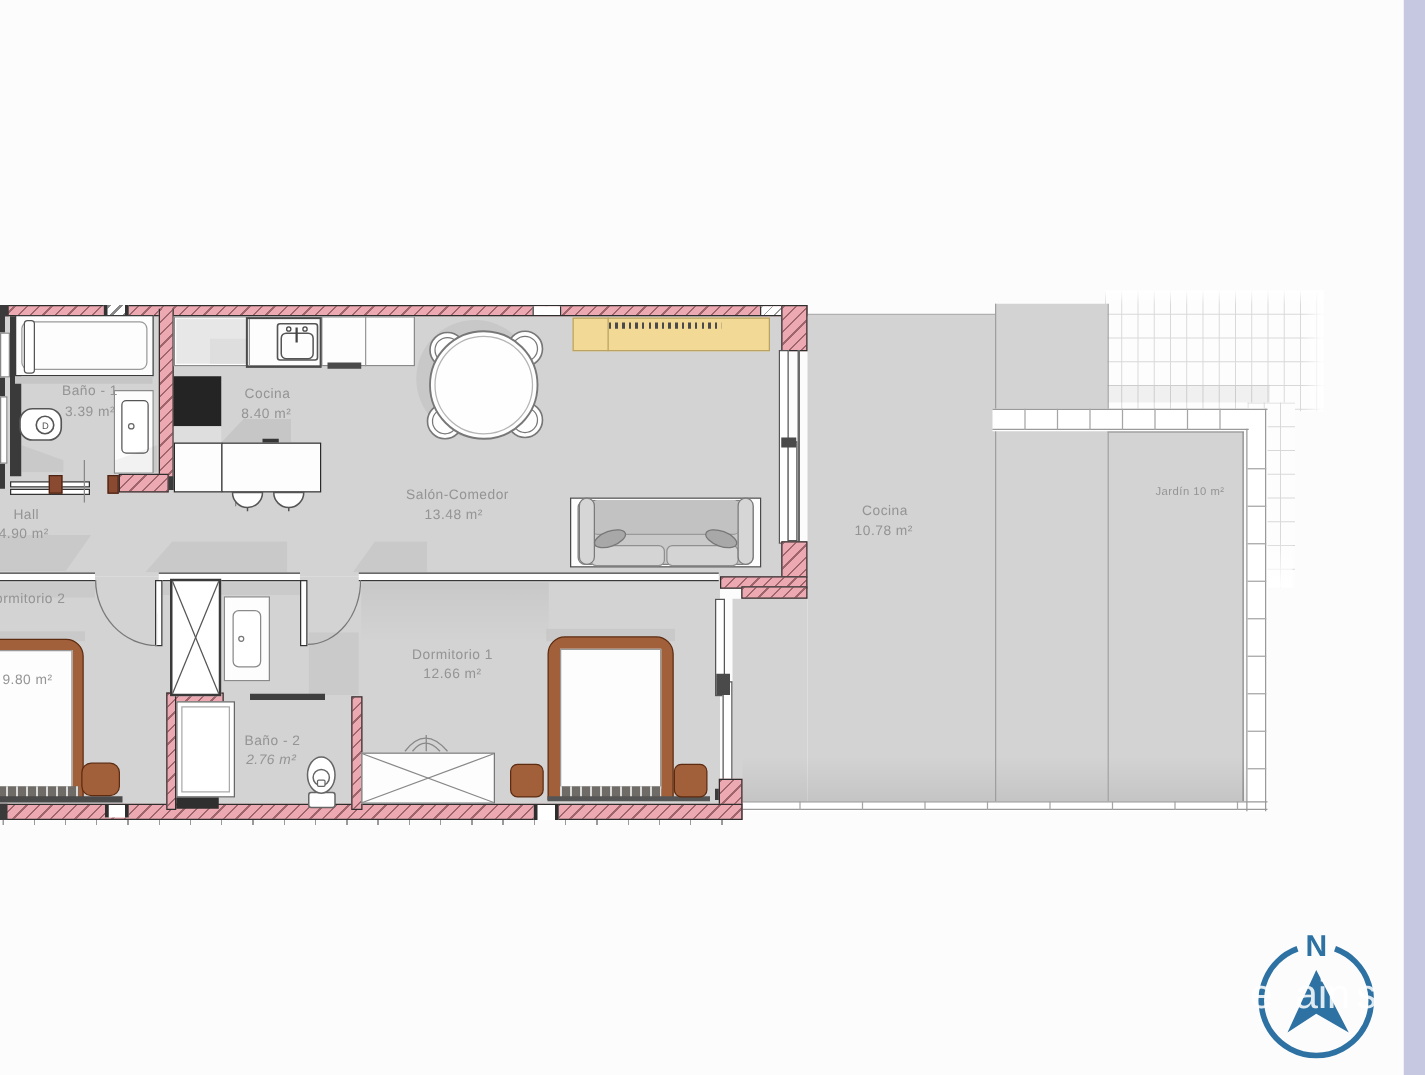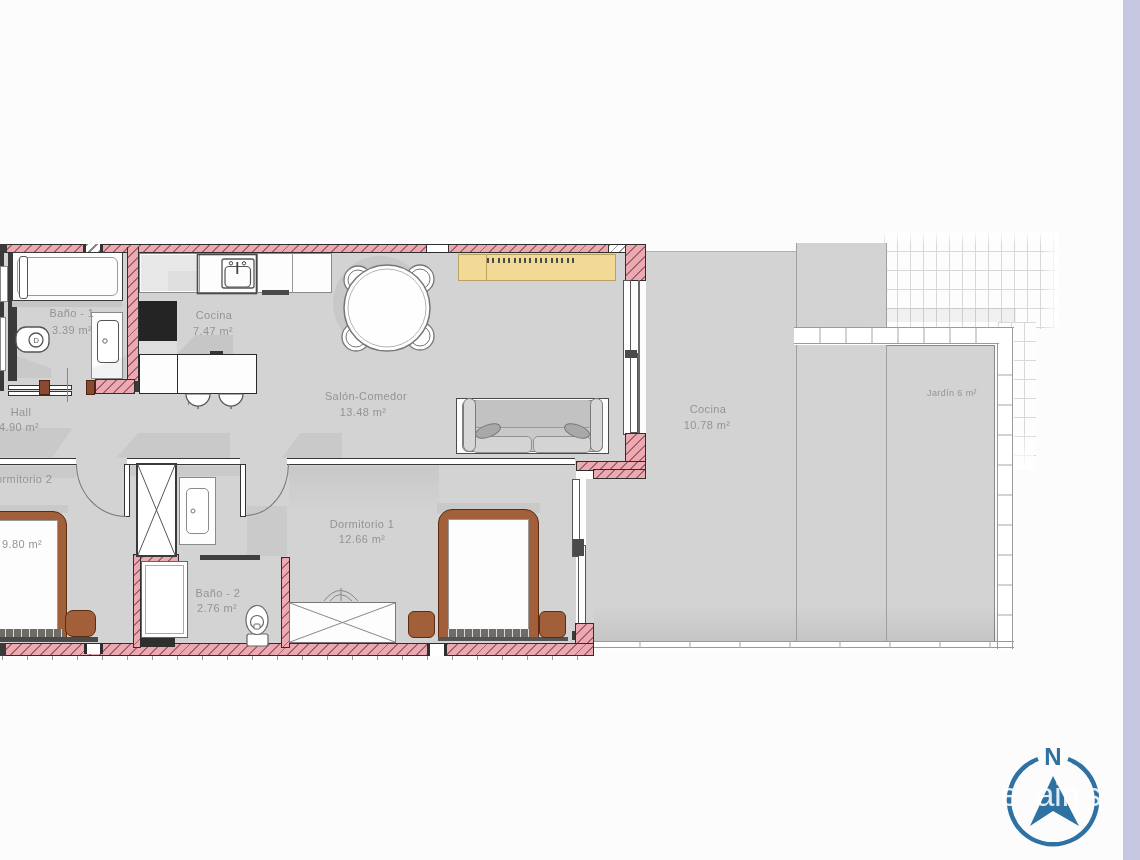--- a/index.html
+++ b/index.html
@@ -194,34 +194,34 @@
 
   <div class="abs" style="left:141px;top:638px;width:34px;height:9px;background:#2f2f2f;"></div>
 
   <div class="abs" style="left:2px;top:656px;width:590px;height:4px;background-image:repeating-linear-gradient(90deg,#9a9a9a 0 1px,transparent 1px 25px);"></div>
 
   <div class="abs wfur" style="left:289px;top:602px;width:107px;height:41px;border-color:#777;"></div>
 
   <div class="abs lab" style="left:72px;top:313px;">Baño - 1</div>
   <div class="abs lab" style="left:72px;top:330px;">3.39 m²</div>
   <div class="abs lab" style="left:214px;top:315px;">Cocina</div>
-  <div class="abs lab" style="left:213px;top:331px;">7.47 m²</div>
+  <div class="abs lab" style="left:213px;top:331px;">8.40 m²</div>
   <div class="abs lab" style="left:366px;top:396px;">Salón-Comedor</div>
   <div class="abs lab" style="left:363px;top:412px;">13.48 m²</div>
   <div class="abs lab" style="left:21px;top:412px;">Hall</div>
   <div class="abs lab" style="left:19px;top:427px;">4.90 m²</div>
   <div class="abs lab" style="left:20px;top:479px;">Dormitorio 2</div>
   <div class="abs lab" style="left:22px;top:496px;margin-top:48px;">9.80 m²</div>
   <div class="abs lab" style="left:362px;top:524px;">Dormitorio 1</div>
   <div class="abs lab" style="left:362px;top:539px;">12.66 m²</div>
   <div class="abs lab" style="left:218px;top:593px;">Baño - 2</div>
-  <div class="abs lab" style="left:217px;top:608px;">2.76 m²</div>
+  <div class="abs lab" style="left:217px;top:608px;font-style:italic;">2.76 m²</div>
   <div class="abs lab" style="left:708px;top:409px;">Cocina</div>
   <div class="abs lab" style="left:707px;top:425px;">10.78 m²</div>
-  <div class="abs lab" style="left:952px;top:393px;font-size:9px;">Jardín 6 m²</div>
+  <div class="abs lab" style="left:952px;top:393px;font-size:9px;">Jardín 10 m²</div>
 
   <svg class="abs" style="left:0;top:0;" width="1140" height="860" viewBox="0 0 1140 860">
 
     <circle cx="380" cy="303" r="47" fill="rgba(0,0,0,0.05)"></circle>
     <g fill="#fefefe" stroke="#777" stroke-width="1.3">
       <circle cx="358" cy="280" r="14"></circle>
       <circle cx="420" cy="279" r="14"></circle>
       <circle cx="356" cy="337" r="14"></circle>
       <circle cx="420" cy="336" r="14"></circle>
       <circle cx="358" cy="280" r="10" fill="none" stroke-width="1"></circle>

